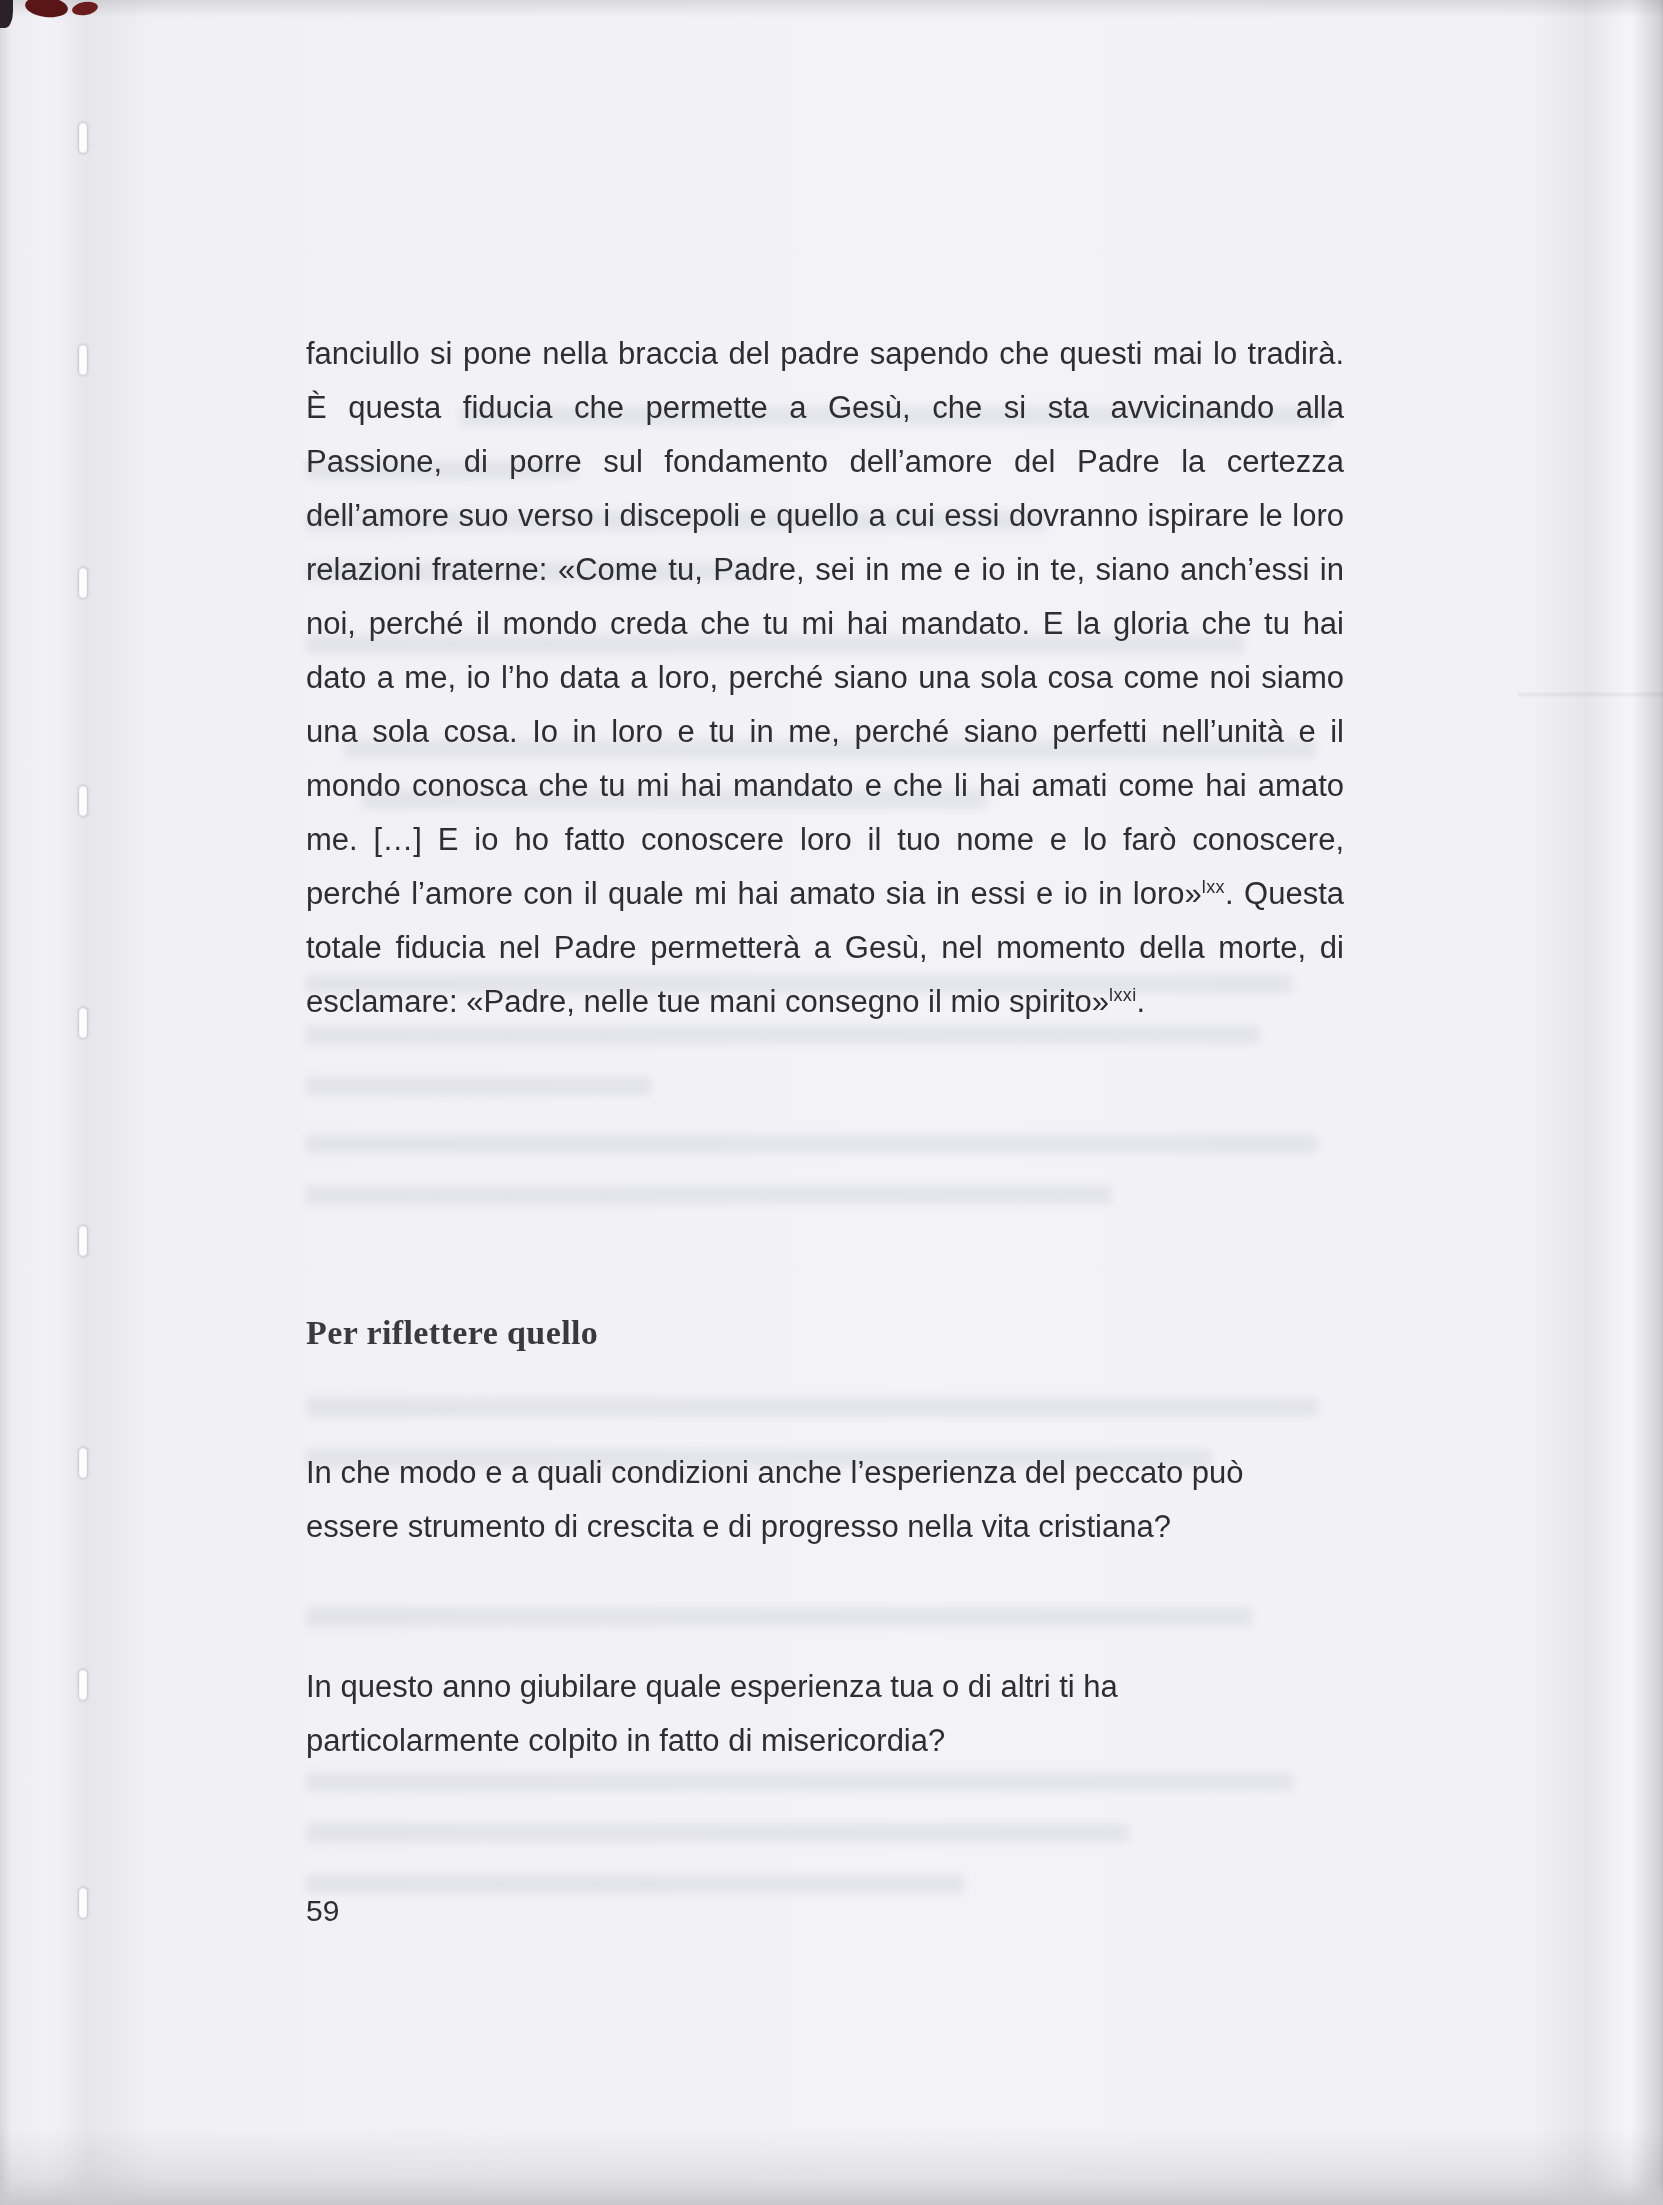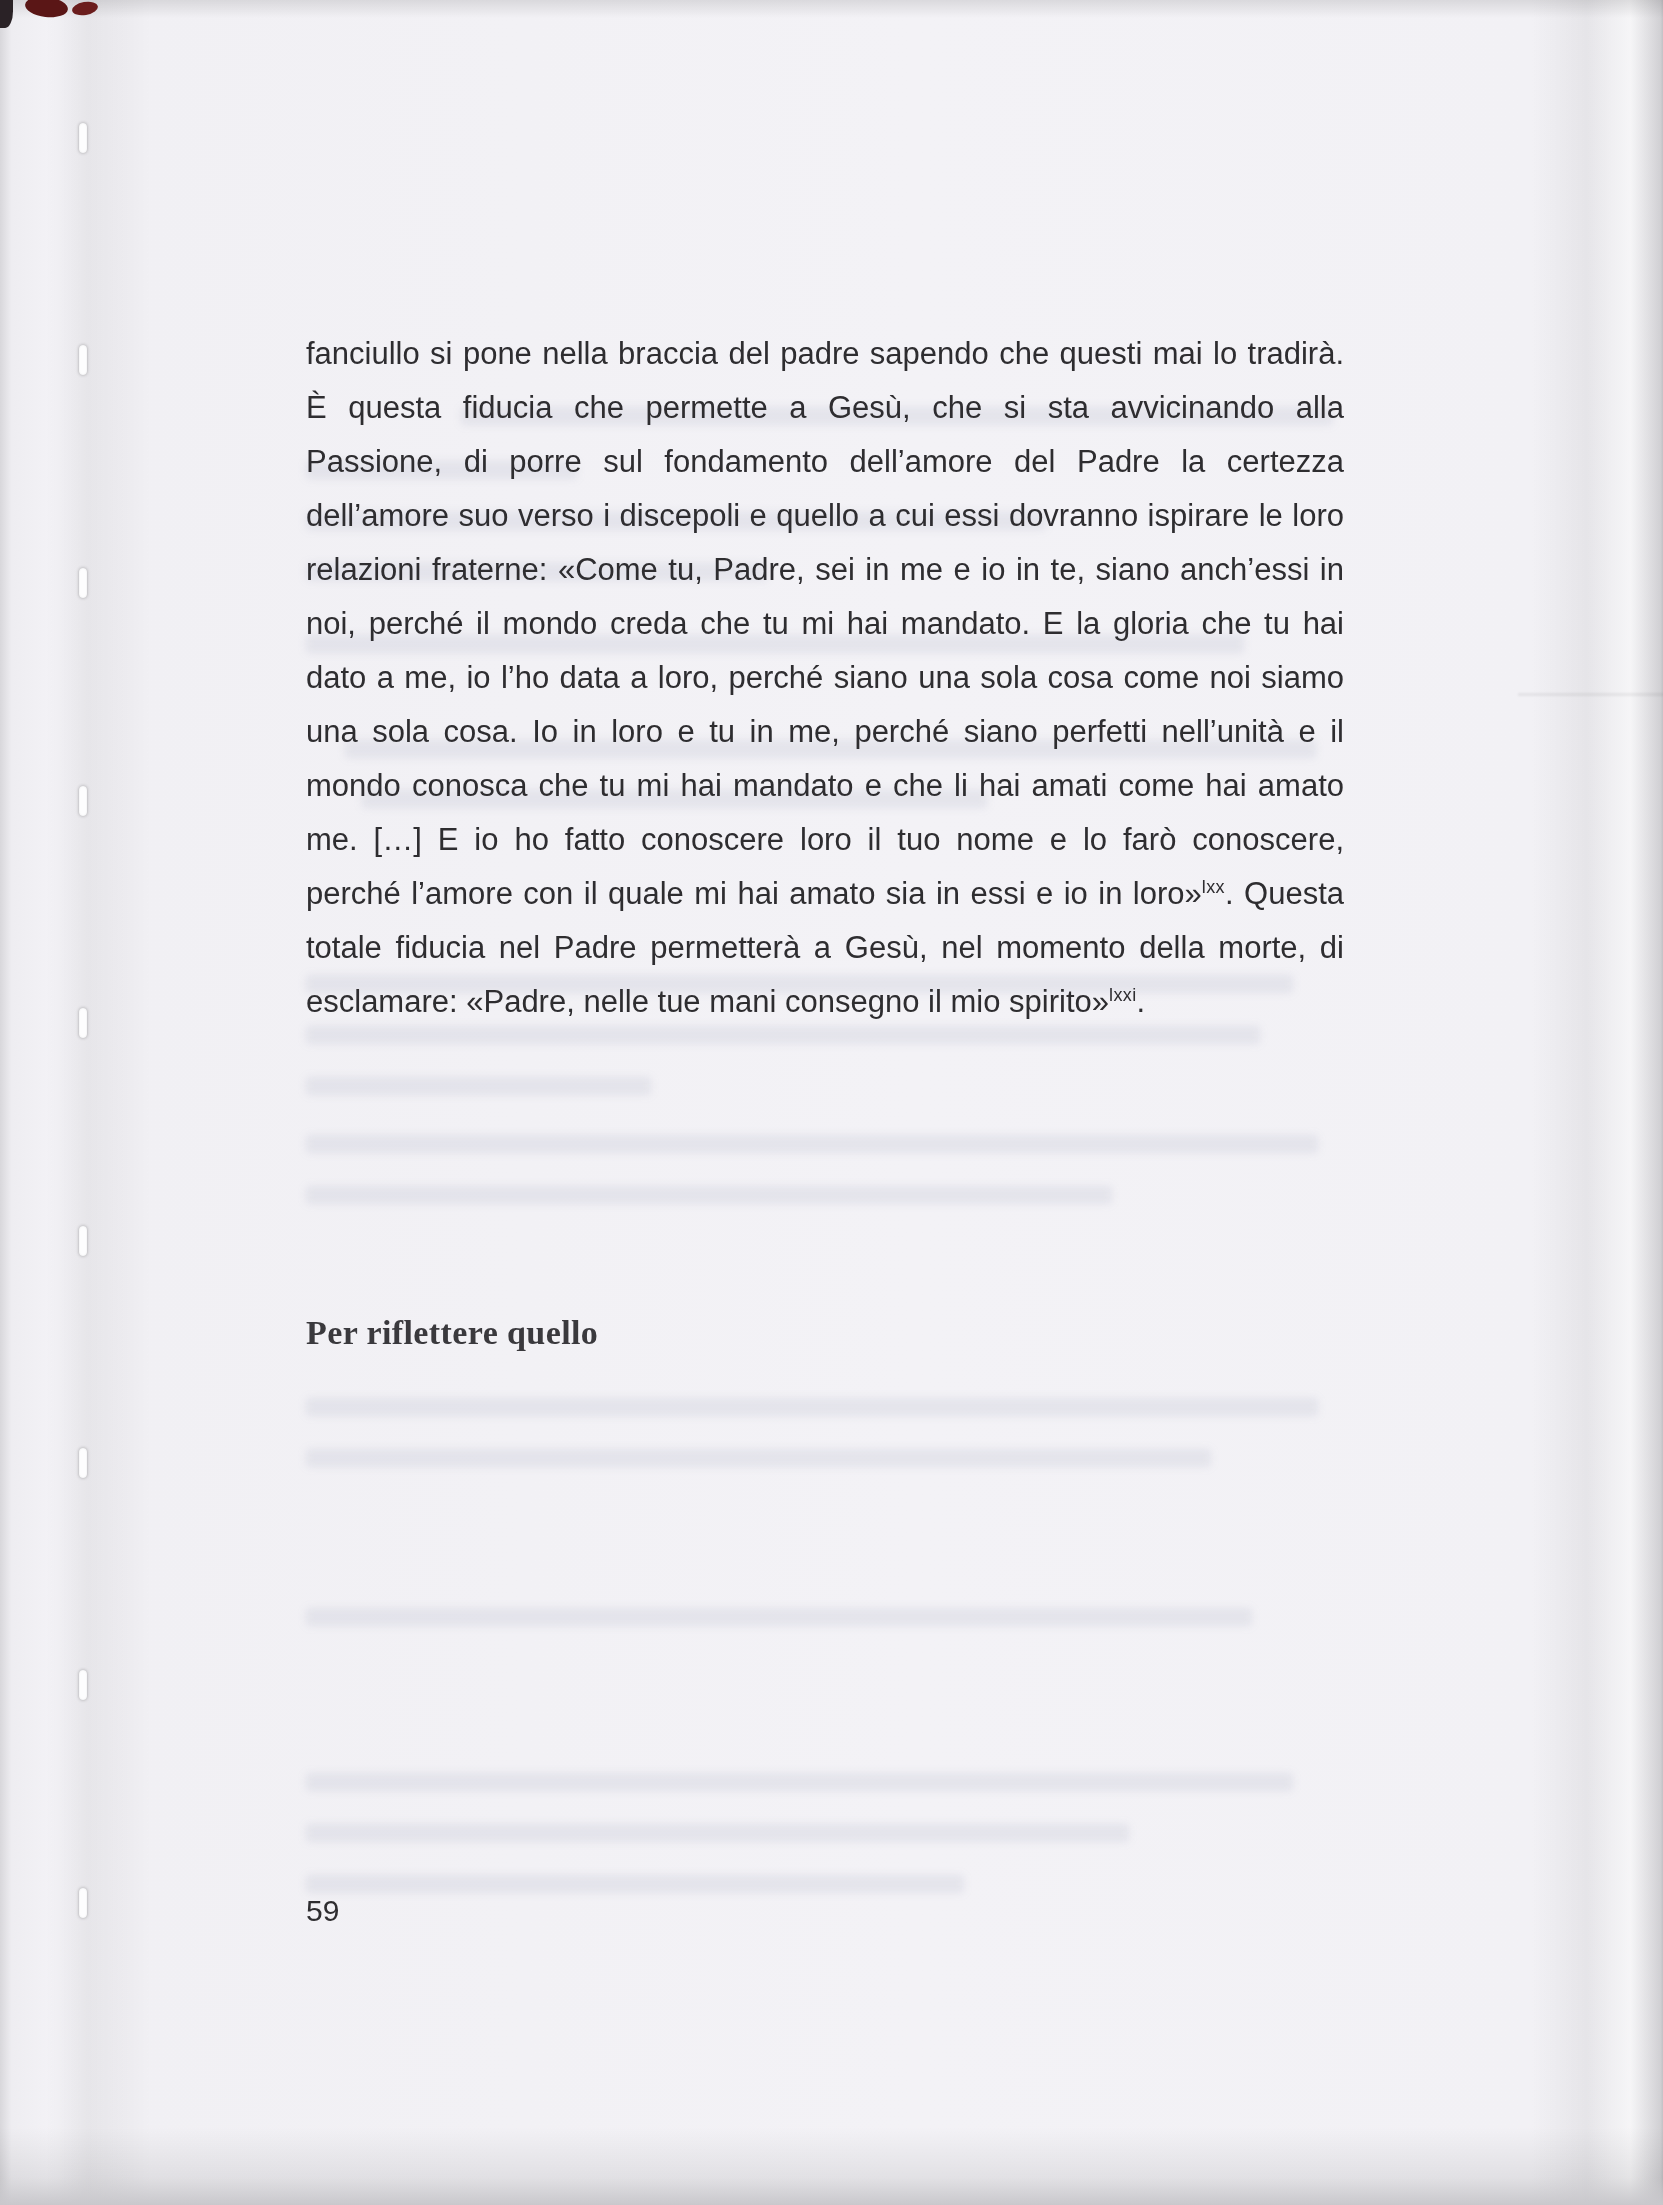--- a/index.html
+++ b/index.html
@@ -116,16 +116,18 @@
   <div class="ghost" style="left:306px;top:1449px;width:905px"></div>
   <div class="ghost" style="left:306px;top:1608px;width:946px"></div>
   <div class="ghost" style="left:306px;top:1773px;width:987px"></div>
   <div class="ghost" style="left:306px;top:1824px;width:823px"></div>
   <div class="ghost" style="left:306px;top:1875px;width:658px"></div>
 
   <div class="paragraph"><span>fanciullo si pone nella braccia del padre sapendo che questi mai lo tradirà. È questa fiducia che permette a Gesù, che si sta avvicinando alla Passione, di porre sul fondamento dell’amore del Padre la certezza dell’amore suo verso i discepoli e quello a cui essi dovranno ispirare le loro relazioni fraterne: «Come tu, Padre, sei in me e io in te, siano anch’essi in noi, perché il mondo creda che tu mi hai mandato. E la gloria che tu hai dato a me, io l’ho data a loro, perché siano una sola cosa come noi siamo una sola cosa. Io in loro e tu in me, perché siano perfetti nell’unità e il mondo conosca che tu mi hai mandato e che li hai amati come hai amato me. […] E io ho fatto conoscere loro il tuo nome e lo farò conoscere, perché l’amore con il quale mi hai amato sia in essi e io in loro»</span><sup>lxx</sup><span>. Questa totale fiducia nel Padre permetterà a Gesù, nel momento della morte, di esclamare: «Padre, nelle tue mani consegno il mio spirito»</span><sup>lxxi</sup><span>.</span></div>
 
   <h2 class="heading">Per riflettere quello</h2>
 
+  <p class="question q1">In che modo e a quali condizioni anche l’esperienza del peccato può essere strumento di crescita e di progresso nella vita cristiana?</p>
+  <p class="question q2">In questo anno giubilare quale esperienza tua o di altri ti ha particolarmente colpito in fatto di misericordia?</p>
 
   <div class="pagenum">59</div>
 </div>
 
 
 </body></html>

